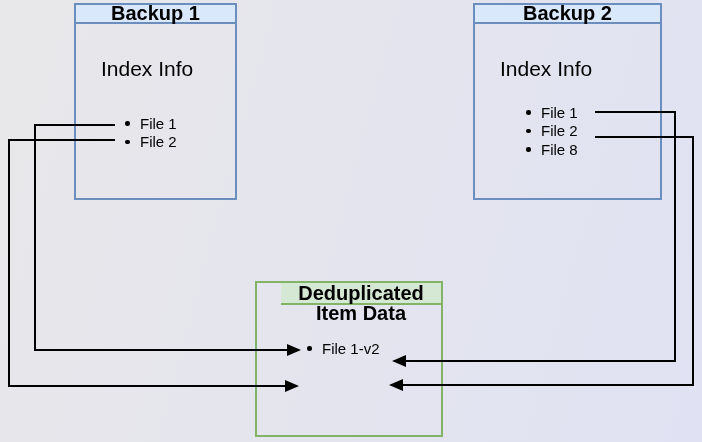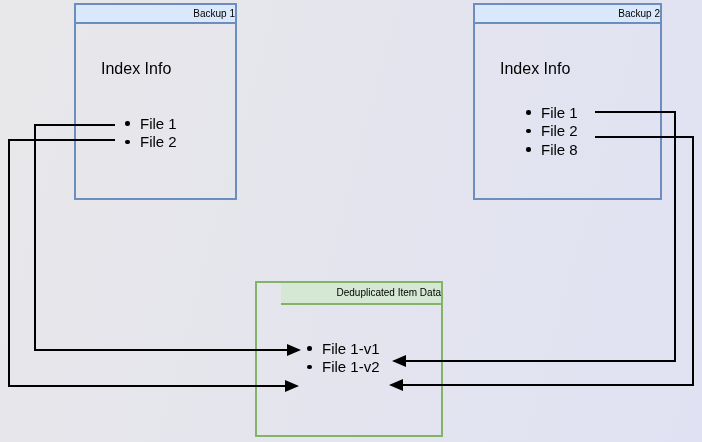--- a/index.html
+++ b/index.html
@@ -23,23 +23,23 @@
   }
   .box {
     position: absolute;
     box-sizing: border-box;
     border: 2px solid;
   }
   .box.blue { border-color: var(--blue_border, #6c8ebf); }
   .box.green { border-color: var(--green_border, #82b366); }
   .box-header {
     box-sizing: content-box;
-    text-align: right;
-    font-weight: normal;
-    font-size: 10px;
+    text-align: center;
+    font-weight: bold;
+    font-size: 20px;
     border-bottom: 2px solid;
   }
   .box.blue .box-header {
     height: 17px;
     line-height: 17px;
     background: var(--blue_header_fill, #dae8fc);
     border-color: var(--blue_border, #6c8ebf);
   }
   .box.green .box-header {
     height: 20px;
@@ -49,21 +49,21 @@
     margin-left: 24px;
   }
   .box-body {
     position: relative;
     width: 100%;
   }
   .subtitle {
     position: absolute;
     left: 25px;
     top: 36px;
-    font-size: 16px;
+    font-size: 21px;
     line-height: 18px;
     white-space: nowrap;
   }
   .file-list {
     position: absolute;
   }
   .file-row {
     display: flex;
     align-items: center;
     height: 18.5px;
@@ -131,24 +131,20 @@
   </div>
 
   <div class="box green" style="left:255px; top:281px; width:188px; height:156px;">
     <div class="box-header">
       <span>Deduplicated Item Data</span>
     </div>
     <div class="box-body">
       <div class="file-list list-dedup">
         <div class="file-row">
           <span class="bullet"></span>
-          <span>File 1-v1</span>
-        </div>
-        <div class="file-row">
-          <span class="bullet"></span>
           <span>File 1-v2</span>
         </div>
       </div>
     </div>
   </div>
 
   <svg class="arrow-layer" width="702" height="442" viewBox="0 0 702 442">
     <defs>
       <marker id="arrowhead" markerUnits="userSpaceOnUse" markerWidth="14" markerHeight="12" refX="12" refY="6" orient="auto">
         <path d="M0,0 L14,6 L0,12 Z" fill="#000000"></path>

